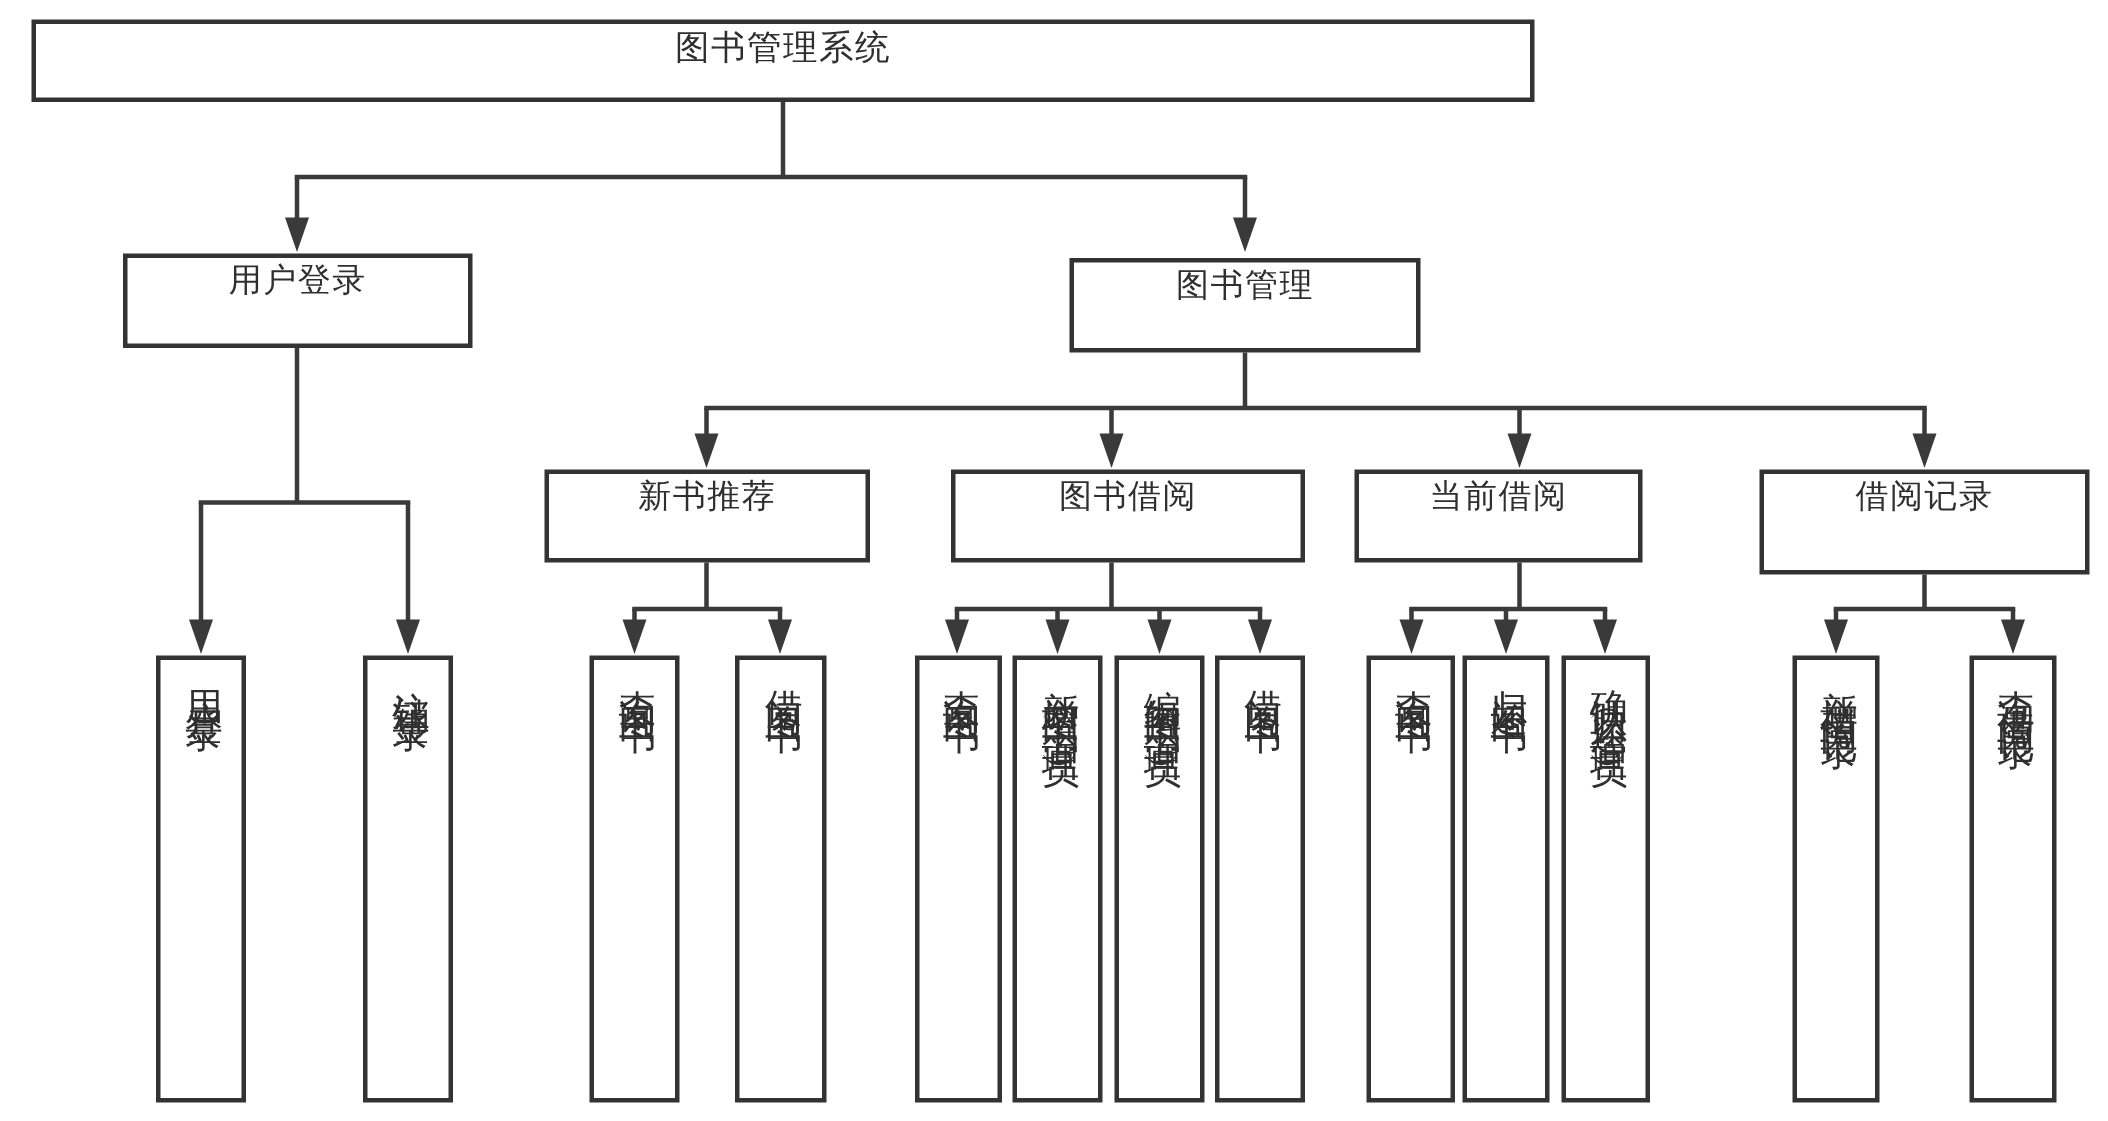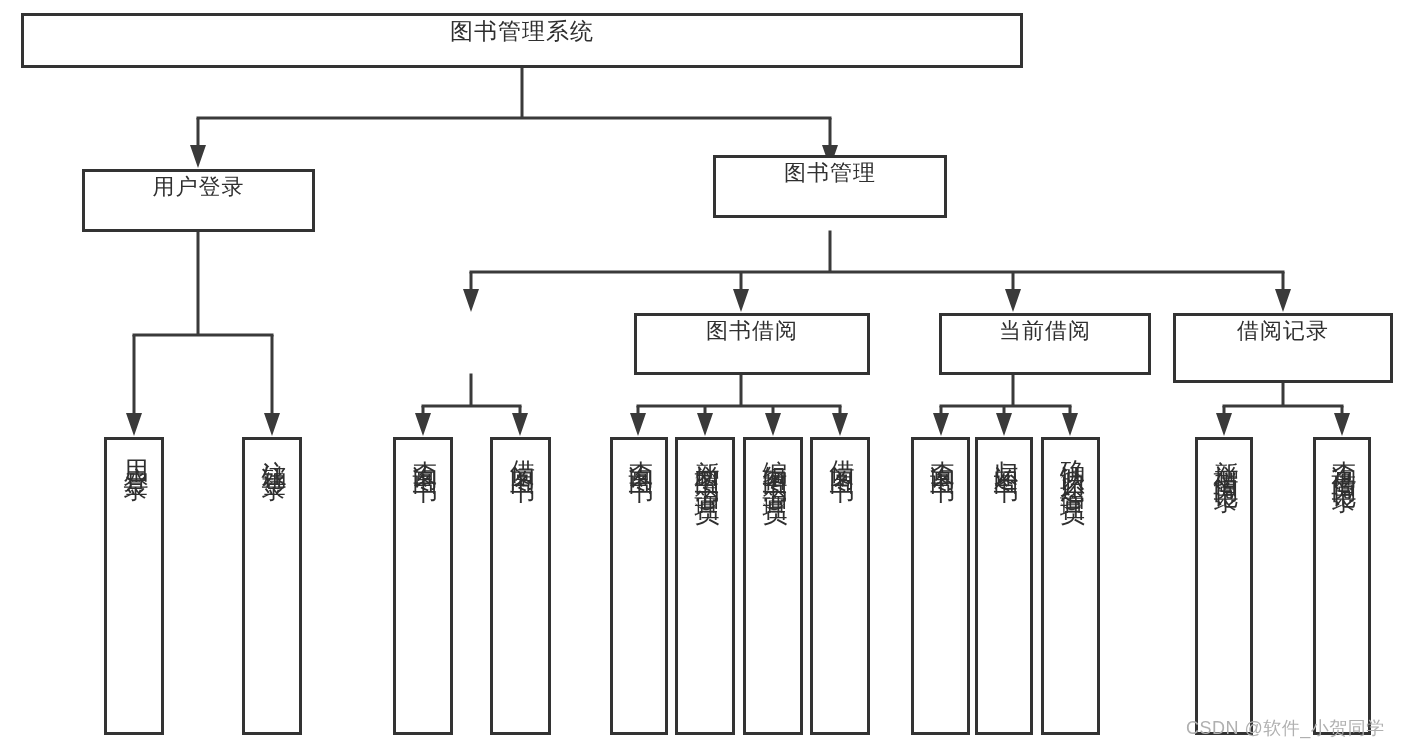--- a/index.html
+++ b/index.html
@@ -78,28 +78,31 @@
              M1216 413 L1232 413 L1224 436 Z M1334 413 L1350 413 L1342 436 Z"></path>
   </svg>
 
   <div class="box" style="left:21px; top:13px; width:1002px; height:55px;">
     <span class="root-label">图书管理系统</span>
   </div>
 
   <div class="box" style="left:82px; top:169px; width:233px; height:63px;">
     <span class="hlabel">用户登录</span>
   </div>
-  <div class="box" style="left:713px; top:155px; width:234px; height:63px;">
+  <div class="box" style="left:713px; top:172px; width:234px; height:63px;">
     <span class="hlabel">图书管理</span>
   </div>
 
+  <div class="box" style="left:363px; top:313px; width:217px; height:62px;">
+    <span class="hlabel">新书推荐</span>
+  </div>
   <div class="box" style="left:634px; top:313px; width:236px; height:62px;">
     <span class="hlabel">图书借阅</span>
   </div>
-  <div class="box" style="left:903px; top:313px; width:212px; height:62px;margin-left:36px;">
+  <div class="box" style="left:903px; top:313px; width:192px; height:62px;">
     <span class="hlabel">当前借阅</span>
   </div>
   <div class="box" style="left:1173px; top:313px; width:220px; height:70px;">
     <span class="hlabel">借阅记录</span>
   </div>
 
   <div class="box leaf" style="left:104px; width:60px;">
     <span class="vtext">用户登录</span>
   </div>
   <div class="box leaf" style="left:242px; width:60px;">
@@ -132,15 +135,14 @@
   <div class="box leaf" style="left:1041px; width:59px;">
     <span class="vtext">确认归还（管理员）</span>
   </div>
   <div class="box leaf" style="left:1195px; width:58px;">
     <span class="vtext">新增借阅记录</span>
   </div>
   <div class="box leaf" style="left:1313px; width:58px;">
     <span class="vtext">查询借阅记录</span>
   </div>
 
-  <div class="watermark">CSDN @软件_小贺同学</div>
 
 </div>
 
 </body></html>

